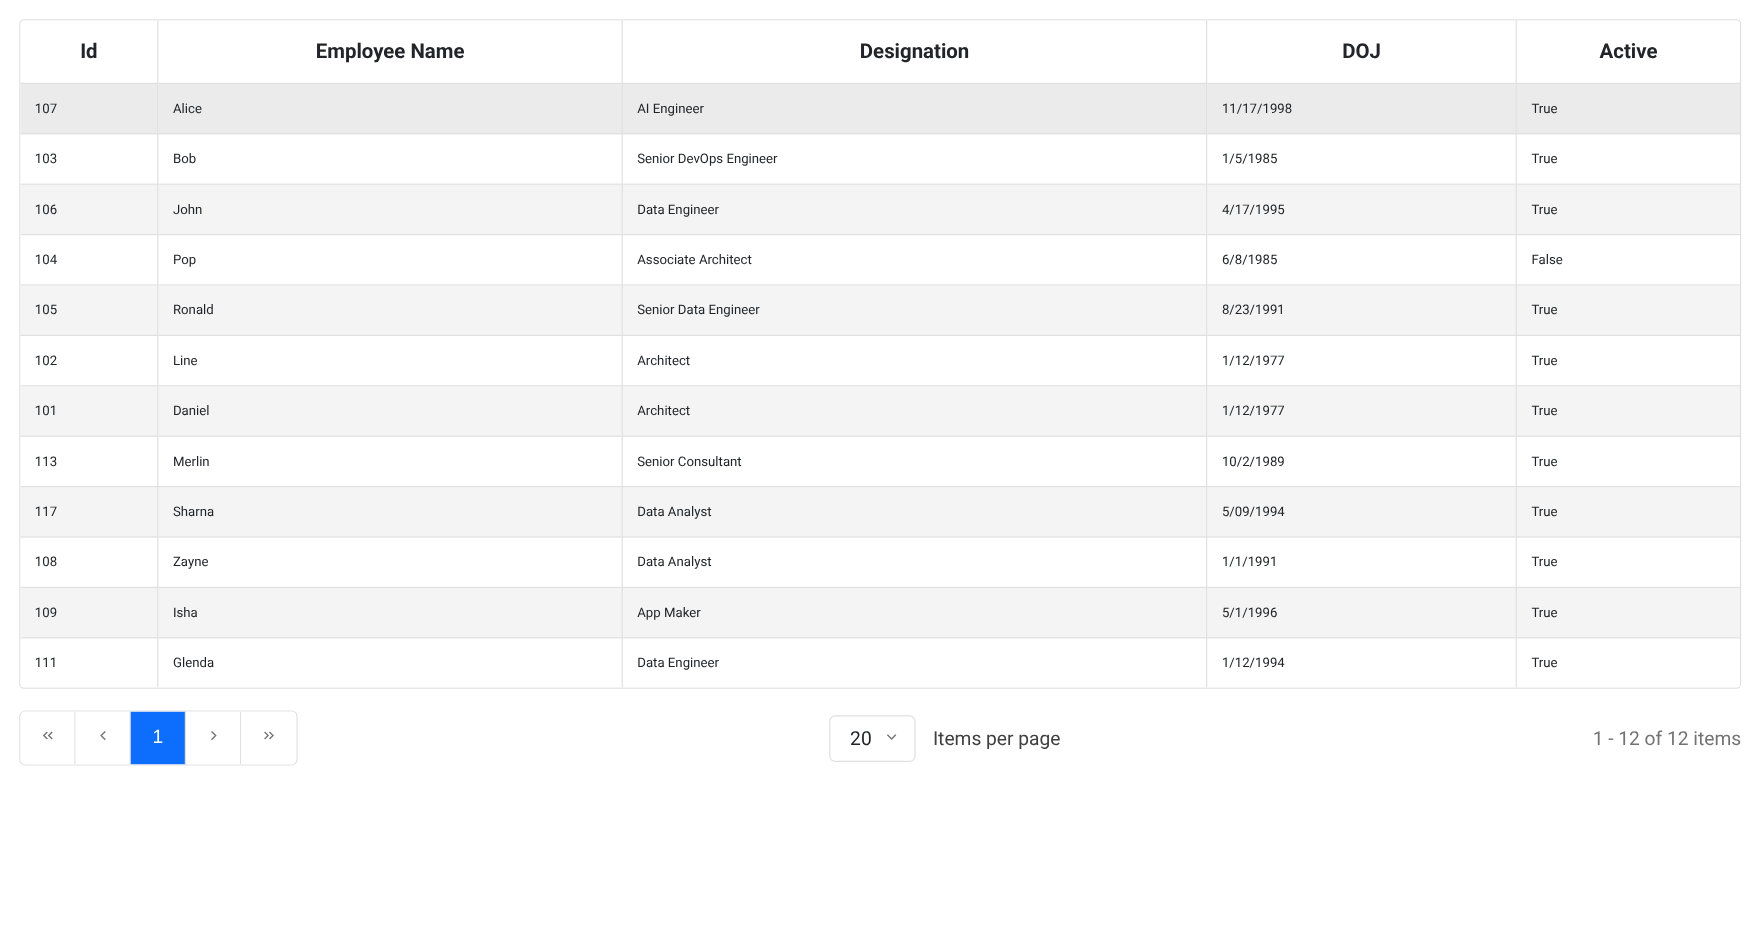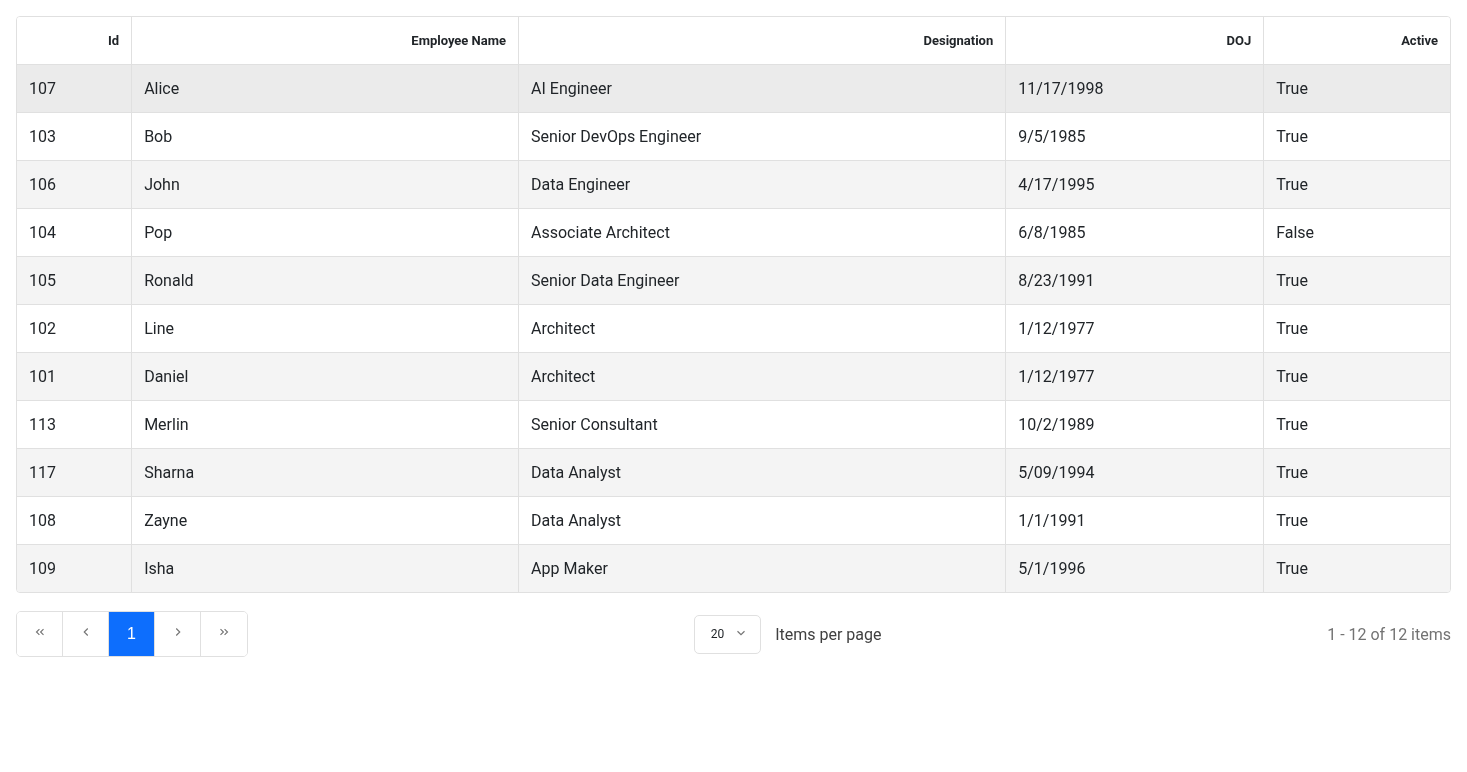--- a/index.html
+++ b/index.html
@@ -15,34 +15,34 @@
       border-radius: 4px;
       overflow: hidden;
     }
     table {
       width: 100%;
       border-collapse: collapse;
       table-layout: fixed;
     }
     thead th {
       background: #fff;
-      text-align: right;
+      text-align: center;
       font-weight: 700;
       padding: 16px 12px;
       border-bottom: 1px solid #e0e0e0;
       border-right: 1px solid #e0e0e0;
-      font-size: 13px;
+      font-size: 17px;
       color: #212529;
     }
     thead th:last-child { border-right: none; }
     tbody td {
       padding: 14px 12px;
       border-bottom: 1px solid #e0e0e0;
       border-right: 1px solid #e0e0e0;
-      font-size: 16px;
+      font-size: 11px;
       color: #212529;
     }
     tbody td:last-child { border-right: none; }
     tbody tr:last-child td { border-bottom: none; }
     tbody tr:nth-child(odd) { background: #f4f4f4; }
     tbody tr:nth-child(even) { background: #fff; }
     tbody tr:nth-child(1) { background: #ebebeb; }
 
     .col-id { width: 8%; }
     .col-name { width: 27%; }
@@ -94,21 +94,21 @@
     .page-size {
       display: flex;
       align-items: center;
       gap: 10px;
       border: 1px solid #e0e0e0;
       border-radius: 5px;
       padding: 9px 12px 9px 16px;
       background: #fff;
       cursor: pointer;
     }
-    .page-size .val { font-size: 12px; color: #212529; }
+    .page-size .val { font-size: 16px; color: #212529; }
     .page-size svg { width: 14px; height: 14px; color: #757575; }
     .ipp-label { font-size: 16px; color: #404040; }
     .pager-info { font-size: 16px; color: #737373; }
   </style>
 </head>
 <body>
 
 <div class="grid">
   <table>
     <colgroup>
@@ -132,21 +132,21 @@
           <td>107</td>
           <td>Alice</td>
           <td>AI Engineer</td>
           <td>11/17/1998</td>
           <td>True</td>
         </tr>
         <tr>
           <td>103</td>
           <td>Bob</td>
           <td>Senior DevOps Engineer</td>
-          <td>9/5/1985</td>
+          <td>1/5/1985</td>
           <td>True</td>
         </tr>
         <tr>
           <td>106</td>
           <td>John</td>
           <td>Data Engineer</td>
           <td>4/17/1995</td>
           <td>True</td>
         </tr>
         <tr>
@@ -198,20 +198,27 @@
           <td>1/1/1991</td>
           <td>True</td>
         </tr>
         <tr>
           <td>109</td>
           <td>Isha</td>
           <td>App Maker</td>
           <td>5/1/1996</td>
           <td>True</td>
         </tr>
+        <tr>
+          <td>111</td>
+          <td>Glenda</td>
+          <td>Data Engineer</td>
+          <td>1/12/1994</td>
+          <td>True</td>
+        </tr>
       </tbody>
   </table>
 </div>
 
 <div class="pager-bar">
   <div class="pager-nav">
     <button class="pager-btn">
       <span>
         <svg viewBox="0 0 24 24" fill="none" stroke="currentColor" stroke-width="2">
             <polyline points="11 17 6 12 11 7"></polyline>

